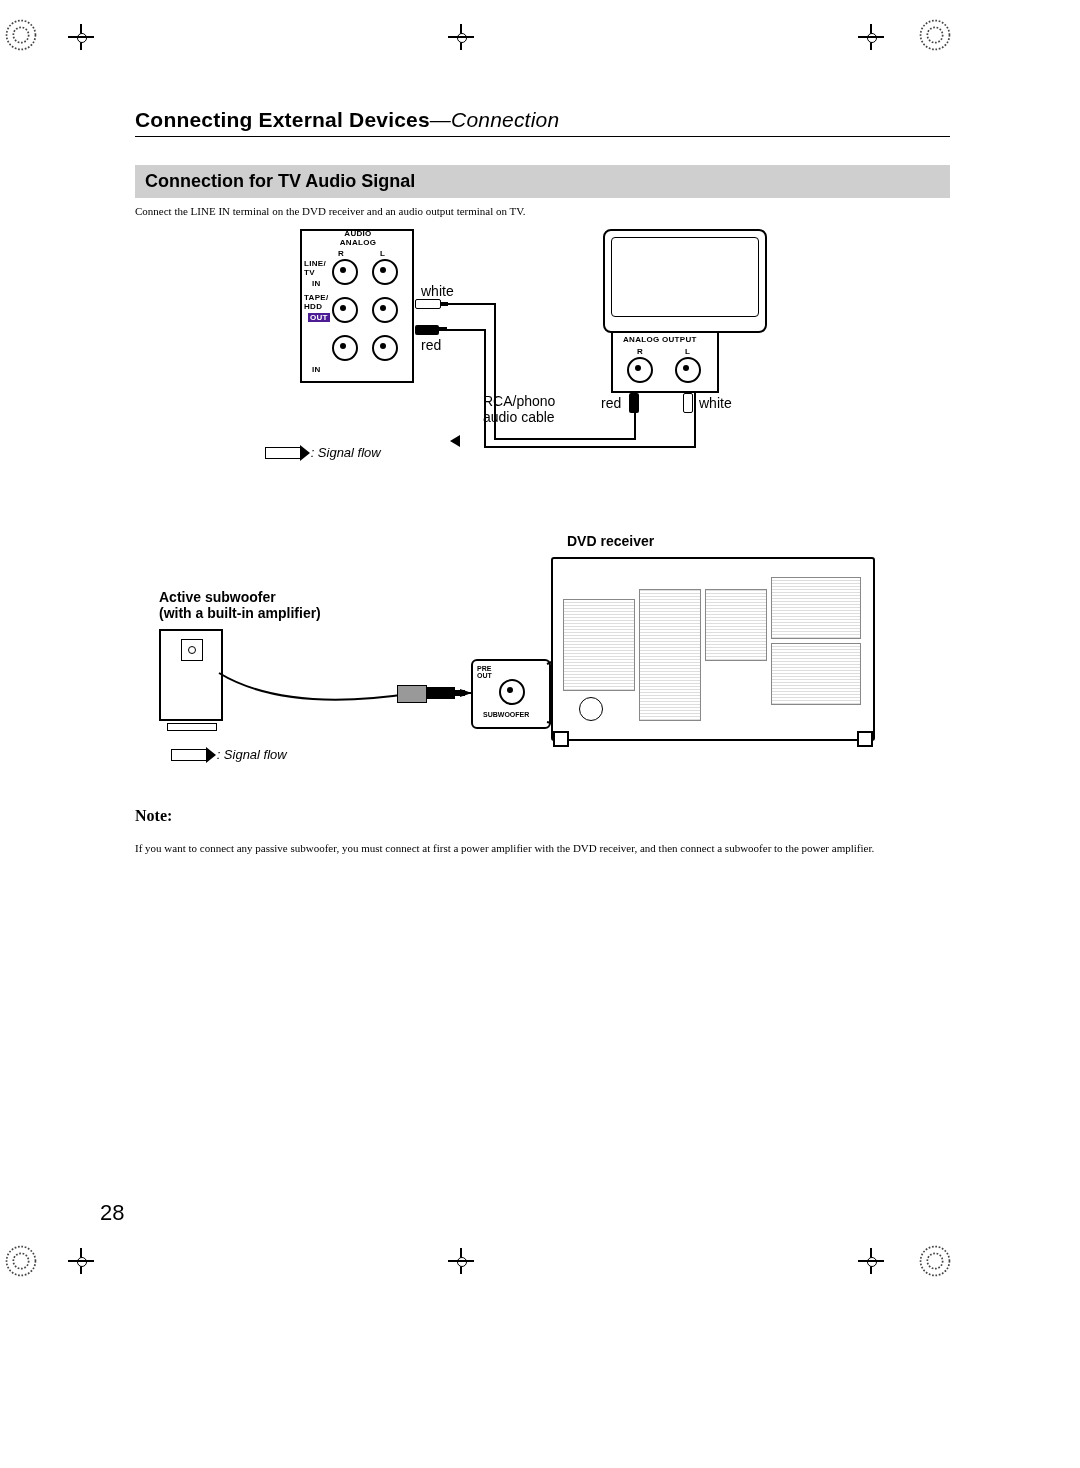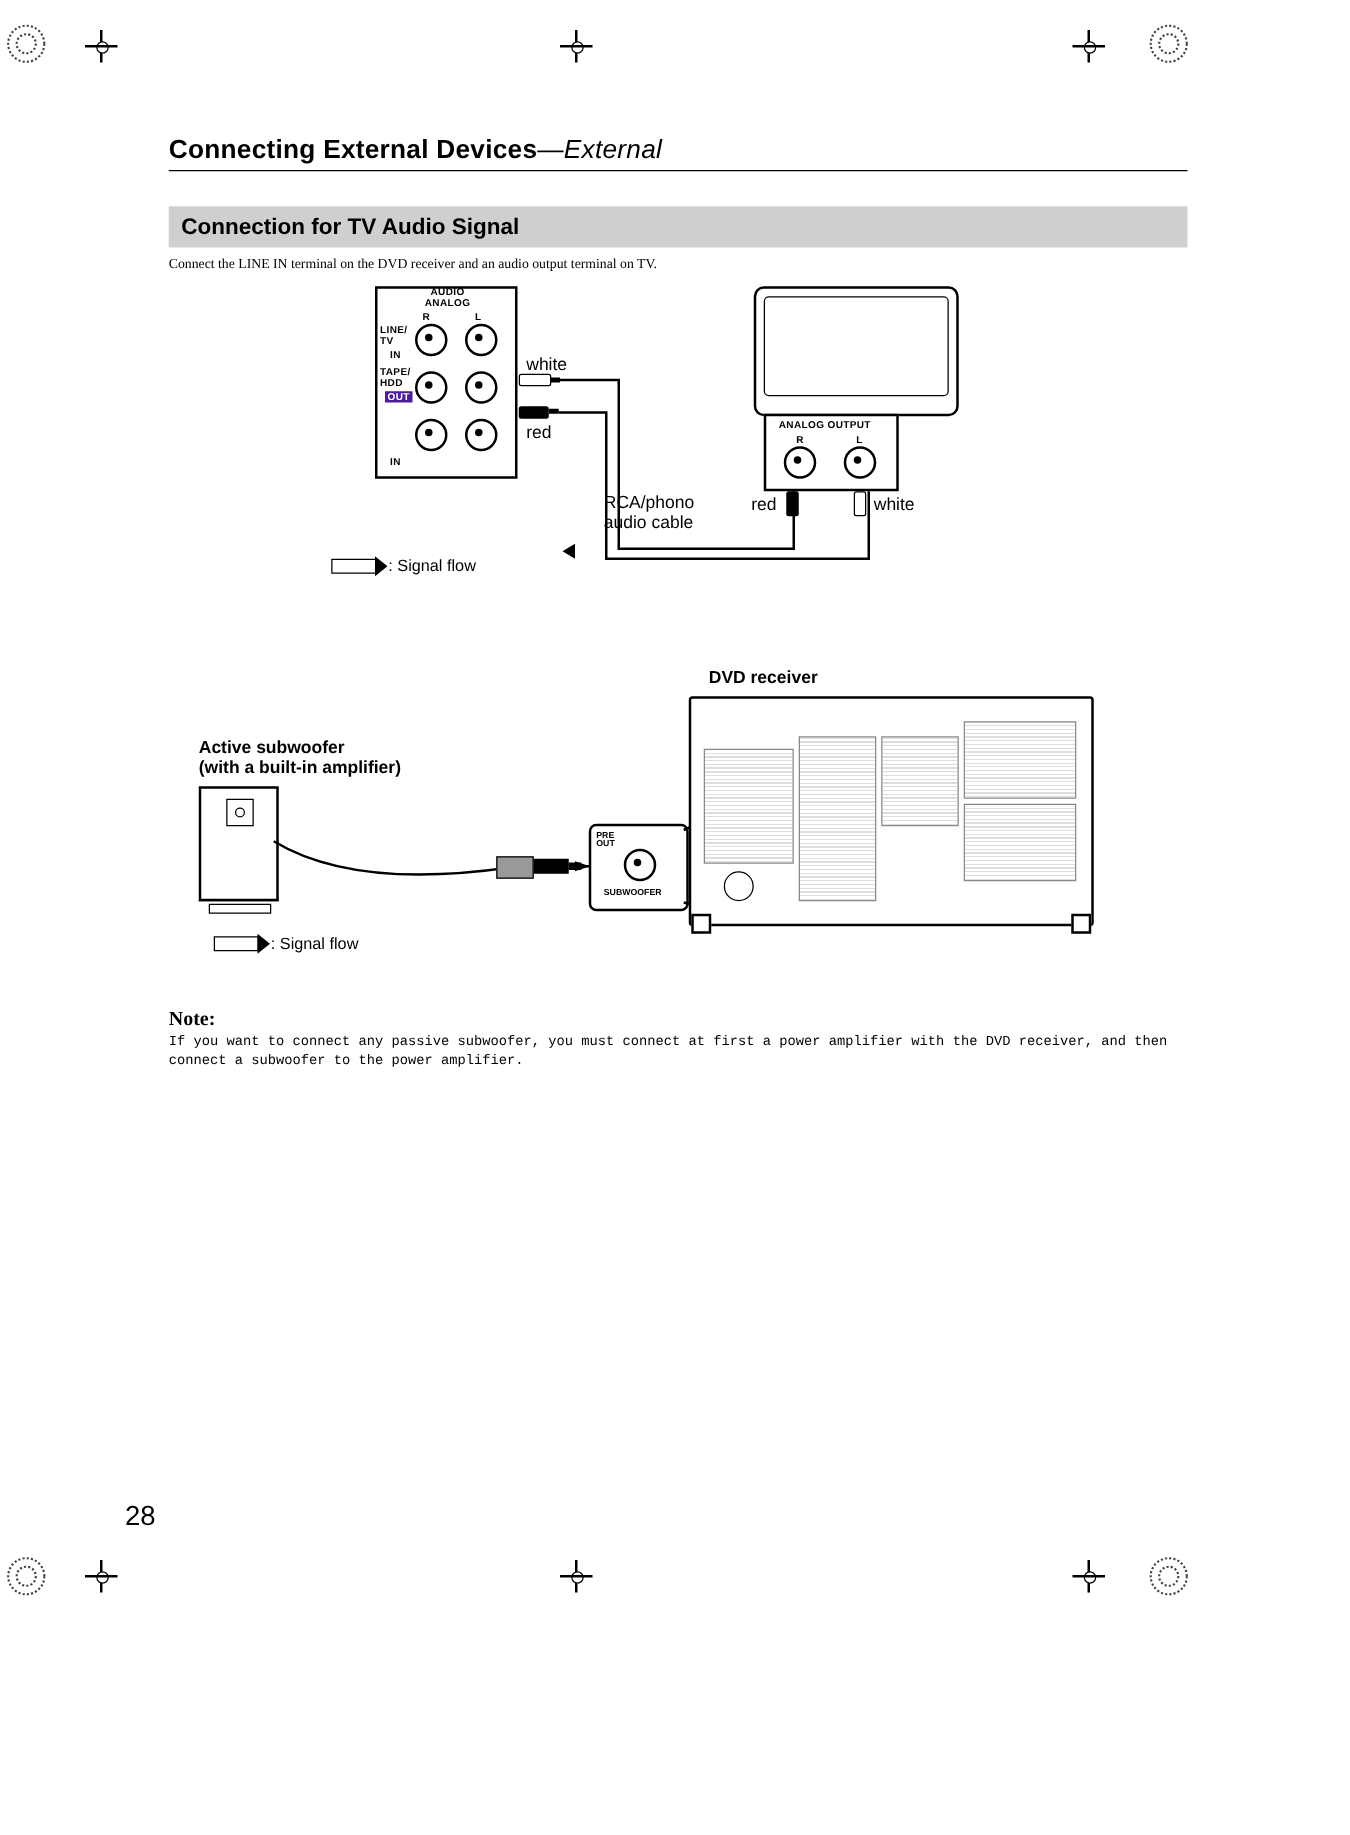--- a/index.html
+++ b/index.html
@@ -142,20 +142,21 @@
   }
   .tv-panel {
     position: absolute;
     border: 2px solid #000;
     background: #fff;
   }
   .flow-legend {
     position: absolute;
     font-family: Arial, Helvetica, sans-serif;
     font-size: 13px;
+    font-style: italic;
   }
   .flow-arrow {
     display: inline-block;
     width: 34px; height: 10px;
     border: 1.5px solid #000;
     position: relative;
     vertical-align: middle;
     margin-right: 6px;
     background: #fff;
   }
@@ -249,21 +250,21 @@
 <div class="cross" style="left:448px; top:1248px;">
     <span class="dot"></span>
   </div>
 <div class="cross" style="left:858px; top:1248px;">
     <span class="dot"></span>
   </div>
 
 <div class="page">
 
   <div class="page-title">
-    <span>Connecting External Devices</span><span class="cont">—External</span>
+    <span>Connecting External Devices</span><span class="cont">—Connection</span>
   </div>
   <hr class="title-rule">
 
   <div class="section-bar">Connection for TV Audio Signal</div>
   <p class="body-text">Connect the LINE IN terminal on the DVD receiver and an audio output terminal on TV.</p>
 
   <div class="diagram diag1">
 
     <div class="label bold" style="left:175px; top:0; white-space:pre; font-size:14px;">DVD receiver's
 rear panel</div>
@@ -371,17 +372,17 @@
       <div style="position:absolute; left:26px; top:138px; width:22px; height:22px; border:1px solid #000; border-radius:50%;"></div>
     </div>
 
     <div class="flow-legend" style="left:36px; top:214px;">
       <span class="flow-arrow"></span>
       <span>: Signal flow</span>
     </div>
   </div>
 
   <div class="note-label">Note:</div>
-  <p class="body-text" style="margin-top:2px;font-family:Liberation Mono, monospace;">If you want to connect any passive subwoofer, you must connect at first a power amplifier with the DVD receiver, and then connect a subwoofer to the power amplifier.</p>
+  <p class="body-text" style="margin-top:16px;">If you want to connect any passive subwoofer, you must connect at first a power amplifier with the DVD receiver, and then connect a subwoofer to the power amplifier.</p>
 
 </div>
 
 <div class="page-number">28</div>
 
 </body></html>

